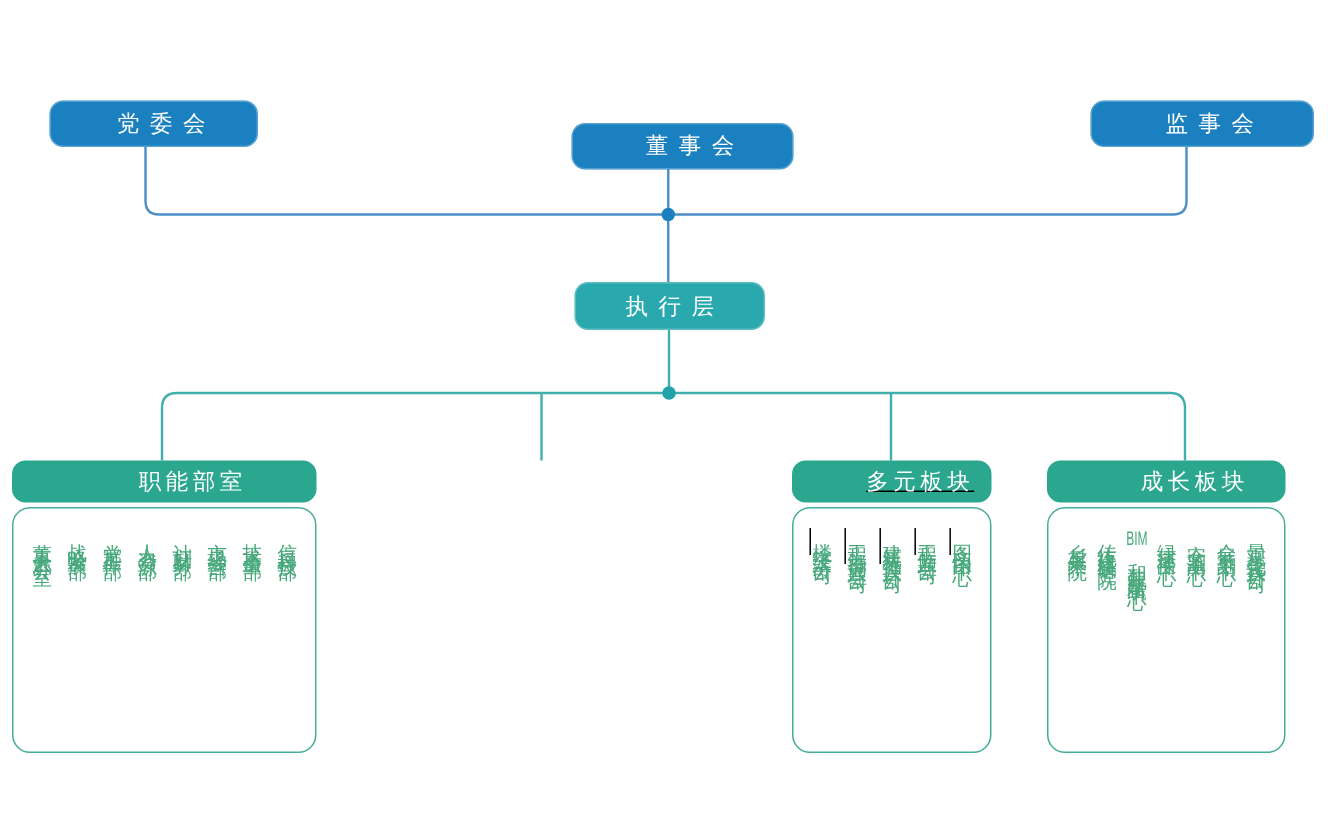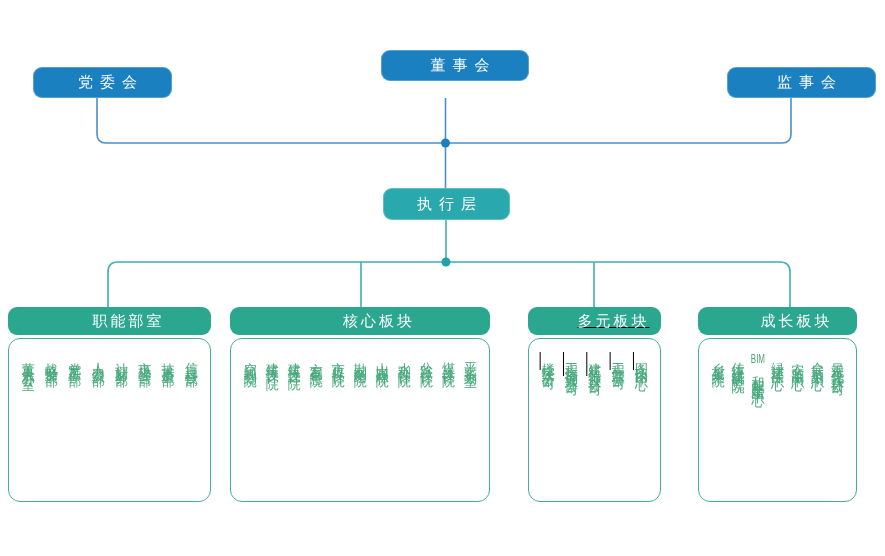--- a/index.html
+++ b/index.html
@@ -70,21 +70,21 @@
     <path class="teal-line" d="M108,307 V272 Q108,262 118,262 H780 Q790,262 790,272 V307"></path>
     <path class="teal-line" d="M361,262 V307"></path>
     <path class="teal-line" d="M594,262 V307"></path>
     <circle class="teal-dot" cx="446" cy="262" r="4.5"></circle>
   </svg>
 
   <div class="node blue" style="left:33px;top:67px;width:129px;height:31px;">
     <span>党委会</span>
   </div>
 
-  <div class="node blue" style="left:381px;top:50px;width:138px;height:31px;">
+  <div class="node blue" style="left:381px;top:82px;width:138px;height:31px;">
     <span>董事会</span>
   </div>
 
   <div class="node blue" style="left:727px;top:67px;width:139px;height:31px;">
     <span>监事会</span>
   </div>
 
   <div class="node teal" style="left:383px;top:188px;width:127px;height:32px;">
     <span>执行层</span>
   </div>
@@ -98,38 +98,20 @@
         <div class="v-item">战略发展部</div>
         <div class="v-item">党群工作部</div>
         <div class="v-item">人力资源部</div>
         <div class="v-item">计划财务部</div>
         <div class="v-item">市场经营部</div>
         <div class="v-item">技术质量部</div>
         <div class="v-item">信息科技部</div>
       </div>
   </div>
 
-  <div class="panel" style="left:230px;width:260px;">
-    <div class="panel-header">
-      <span>核心板块</span>
-    </div>
-    <div class="panel-body">
-        <div class="v-item">空间规划院</div>
-        <div class="v-item">建筑设计一院</div>
-        <div class="v-item">建筑设计二院</div>
-        <div class="v-item">方案创意院</div>
-        <div class="v-item">市政设计院</div>
-        <div class="v-item">勘察测绘院</div>
-        <div class="v-item">山水园林院</div>
-        <div class="v-item">水利设计院</div>
-        <div class="v-item">公路设计院</div>
-        <div class="v-item">煤炭设计院</div>
-        <div class="v-item">平客策划室</div>
-      </div>
-  </div>
 
   <div class="panel" style="left:528px;width:133px;text-decoration:underline;">
     <div class="panel-header">
       <span>多元板块</span>
     </div>
     <div class="panel-body">
         <div class="v-item">楼宇经济公司</div>
         <div class="v-item">工程咨询管理公司</div>
         <div class="v-item">建筑装饰设计公司</div>
         <div class="v-item">工程监理公司</div>

